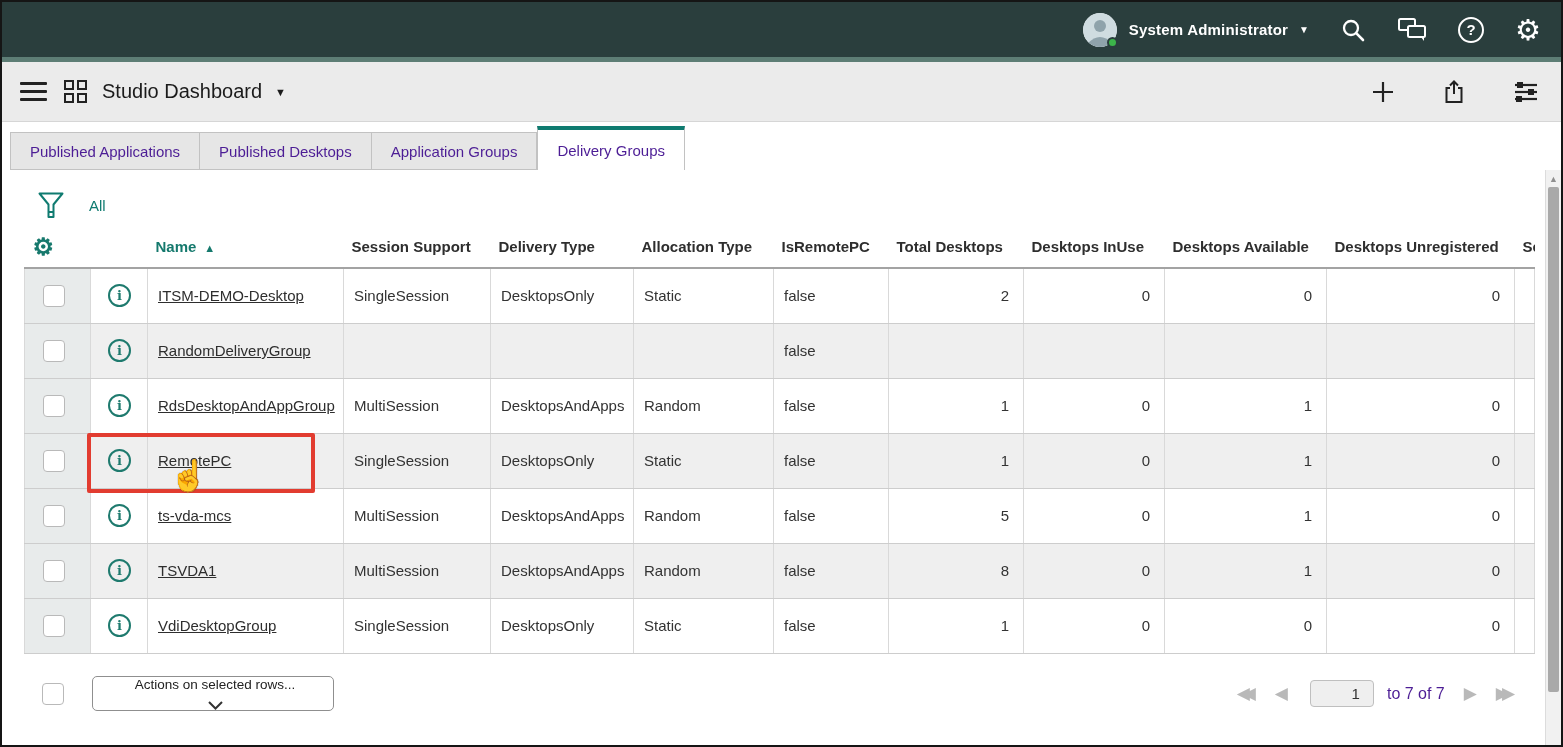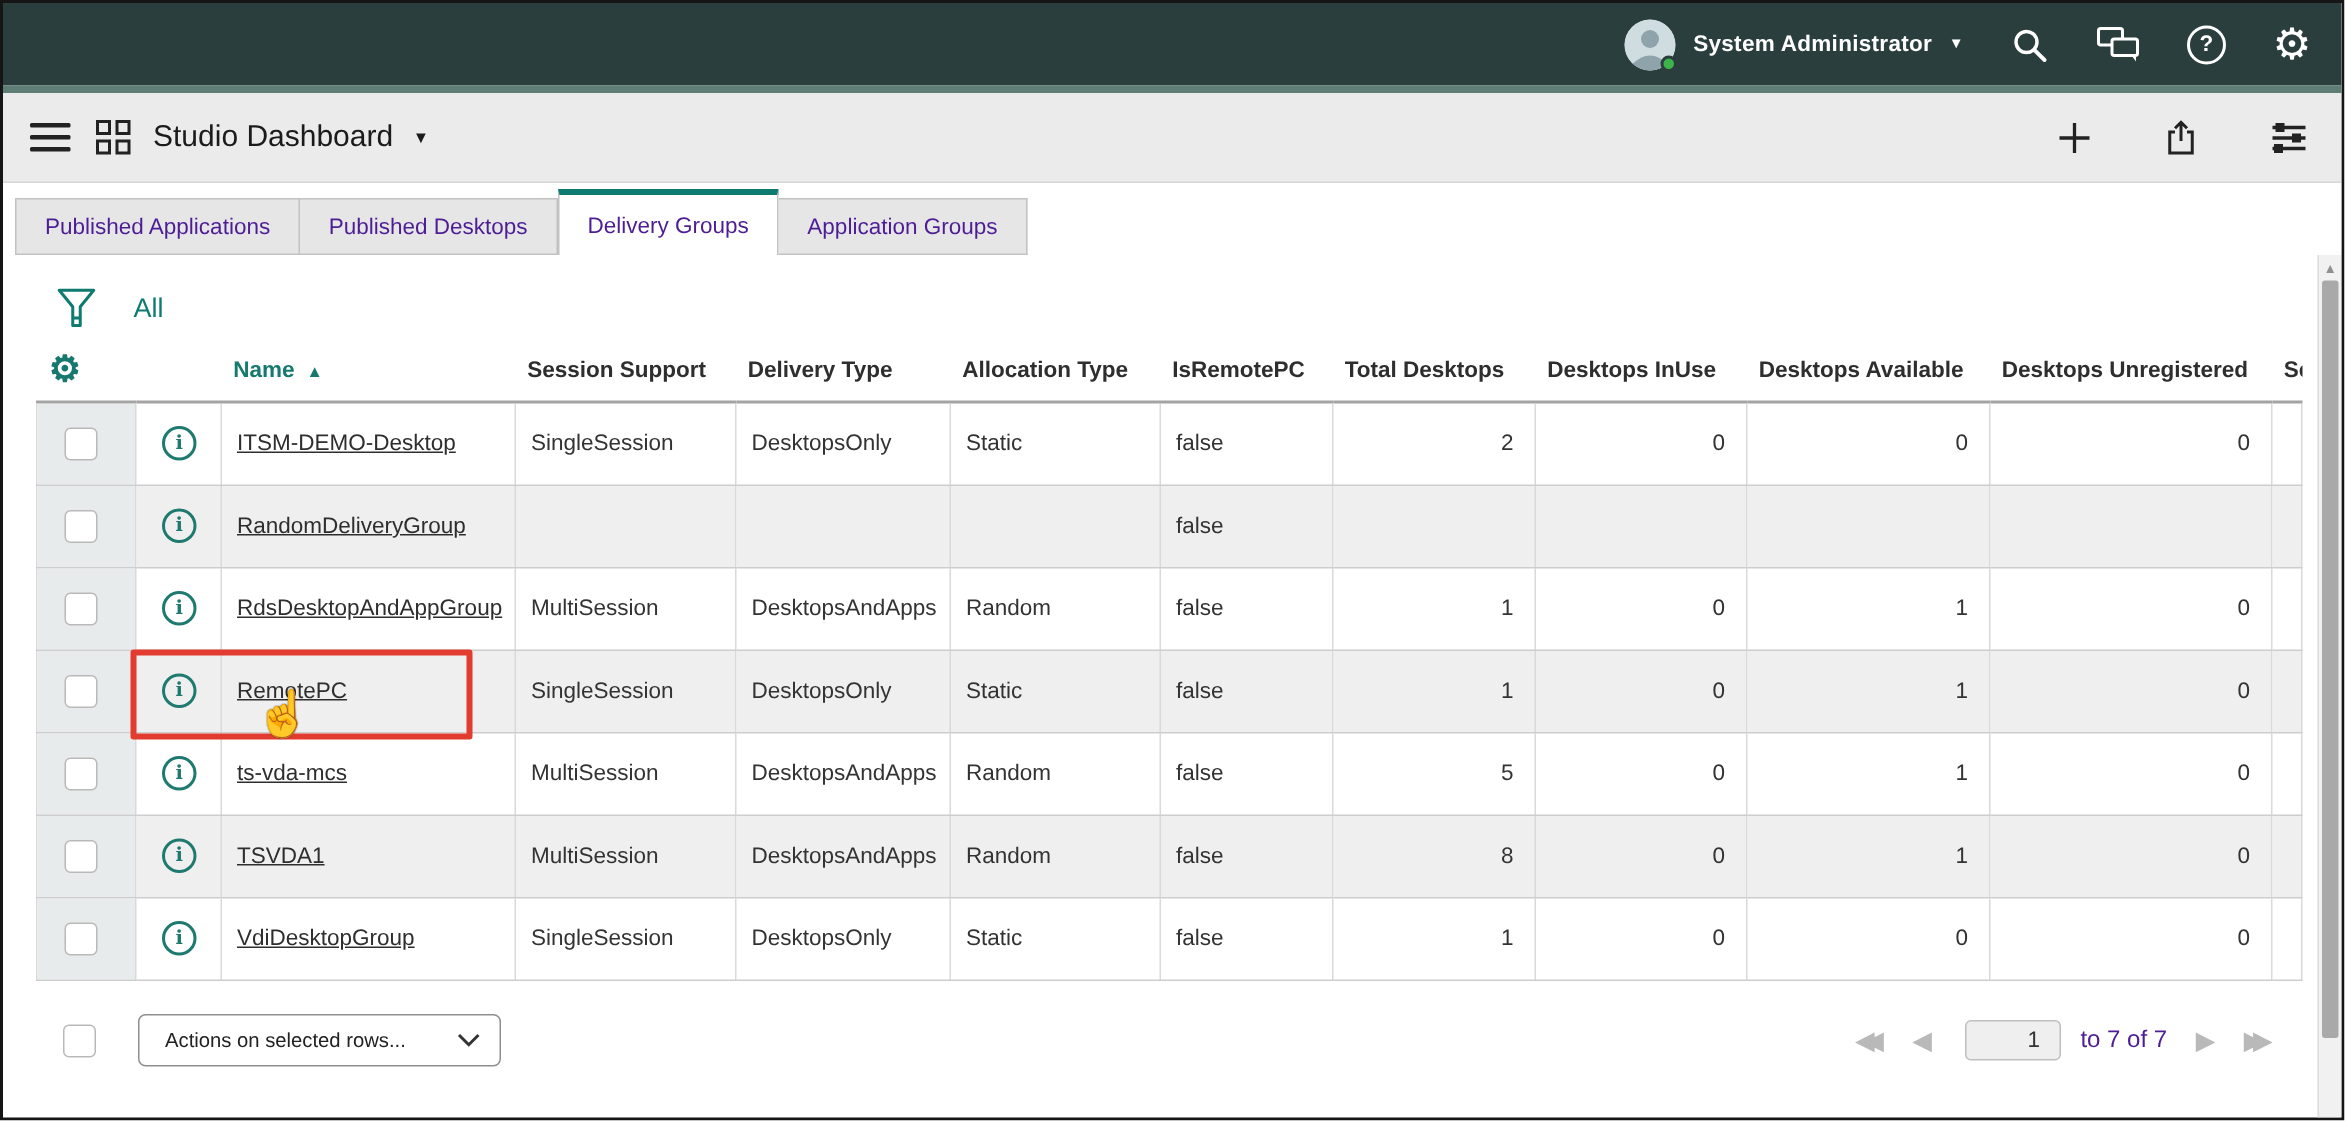--- a/index.html
+++ b/index.html
@@ -34,21 +34,21 @@
 
   
   .tabbar { display:flex; align-items:flex-end; padding:9px 0 0 8px; height:48px; background:#fff; }
   .tab { background:#e6e6e6; border:1px solid #c2c2c2; border-left:none; height:38px; display:flex; align-items:center; padding:0 19px; font-size:15px; color:#4c1d95; cursor:pointer; white-space:nowrap; }
   .tab:first-child { border-left:1px solid #c2c2c2; }
   .tab.active { background:#fff; border-top:4px solid #0f7b70; border-bottom:none; border-left:1px solid #c2c2c2; height:44px; position:relative; z-index:2; }
 
   
   .content { position:relative; padding-left:22px; }
   .filterrow { display:flex; align-items:center; margin:20px 0 6px 14px; height:30px; }
-  .filterlabel { color:#0f7b70; font-size:18px; margin-left:25px; cursor:pointer; }
+  .filterlabel { color:#0f7b70; font-size:15px; margin-left:25px; cursor:pointer; }
 
   .tablezone { position:relative; width:1510px; }
   table { border-collapse:collapse; table-layout:fixed; width:1510px; }
   th { height:42px; vertical-align:middle; text-align:left; font-size:15px; font-weight:700; color:#2e2e2e; padding:0 0 0 8px; background:#fff; white-space:nowrap; overflow:hidden; cursor:pointer; }
   .colgear { font-size:24px; color:#17796d; line-height:24px; }
   .th-name { color:#15796d; }
   .sort { font-size:11px; color:#15796d; margin-left:8px; }
   td { height:55px; font-size:15px; color:#333; padding:0 0 0 10px; border-bottom:1px solid #cdcdcd; border-right:1px solid #d9d9d9; background:#fff; white-space:nowrap; overflow:hidden; }
   tbody tr:first-child td { border-top:2px solid #a3a3a3; }
   tbody tr:nth-child(even) td { background:#efefef; }
@@ -59,21 +59,21 @@
   .infoicon { display:inline-flex; width:23px; height:23px; border:2px solid #1e7a6e; border-radius:50%; align-items:center; justify-content:center; margin-left:7px; vertical-align:middle; cursor:pointer; }
   .ig { color:#1e7a6e; font-size:13px; font-weight:700; font-family:"DejaVu Serif", serif; line-height:1; }
   .namelink { color:#2e2e2e; text-decoration:underline; cursor:pointer; }
 
   .redbox { position:absolute; left:63px; top:207px; width:228px; height:60px; border:4px solid #e23c30; border-radius:2px; pointer-events:none; }
   .handcursor { position:absolute; left:146px; top:232px; font-size:30px; color:#fff; -webkit-text-stroke:1.6px #2b2b2b; text-shadow:0 0 1px #2b2b2b; pointer-events:none; }
 
   
   .footerrow { display:flex; align-items:center; margin-top:22px; padding-right:46px; height:36px; }
   .f-check { margin-left:18px; }
-  .f-select { margin-left:28px; width:242px; height:35px; border:1px solid #8f8f8f; border-radius:5px; background:#fff; display:flex; align-items:center; justify-content:space-between; padding:0 13px 0 17px; font-size:13.5px; color:#222; cursor:pointer; }
+  .f-select { margin-left:28px; width:242px; height:35px; border:1px solid #8f8f8f; border-radius:5px; background:#fff; display:flex; align-items:center; justify-content:space-between; padding:0 13px 0 17px; font-size:13.5px; color:#222; cursor:pointer;flex-direction:column; }
   .pager { margin-left:auto; display:flex; align-items:center; color:#b9b9b9; font-size:17px; }
   .pgbtn { cursor:pointer; margin-left:19px; user-select:none; }
   .pgbtn.dbl { letter-spacing:-7px; padding-right:7px; }
   .pageinput { width:64px; height:27px; background:#efefef; border:1px solid #bfbfbf; border-radius:4px; text-align:right; padding-right:13px; font-size:15px; color:#333; font-family:"Liberation Sans", sans-serif; margin-left:22px; }
   .rangetext { color:#4c1d95; font-size:16px; margin-left:13px; }
 
   
   .vscroll { position:absolute; top:168px; right:0; bottom:0; width:16px; background:#f1f1f1; border-left:1px solid #dcdcdc; }
   .vs-arrow { position:absolute; top:4px; left:0; right:0; text-align:center; font-size:9px; color:#8f8f8f; cursor:pointer; }
   .vs-thumb { position:absolute; top:17px; left:2px; width:11px; height:505px; background:#a9a9a9; border-radius:2px; cursor:pointer; }
@@ -152,22 +152,22 @@
             <line x1="2" y1="19" x2="24" y2="19" stroke="#222" stroke-width="2.2"></line>
             <rect x="3" y="16" width="6" height="6" fill="#222"></rect>
           </svg>
       </span>
     </span>
   </div>
 
   <nav class="tabbar">
     <div class="tab">Published Applications</div>
     <div class="tab">Published Desktops</div>
+    <div class="tab">Application Groups</div>
     <div class="tab active">Delivery Groups</div>
-    <div class="tab">Application Groups</div>
   </nav>
 
   <div class="content">
 
     <div class="filterrow">
       <svg width="26" height="28" viewBox="0 0 26 28" style="cursor:pointer">
         <path d="M1.5 2.5 H24.5 L15.5 13.5 V21 H10.5 V13.5 Z M10.5 21 V26 H15.5 V21" fill="none" stroke="#0f7b70" stroke-width="2" stroke-linejoin="round"></path>
       </svg>
       <span class="filterlabel">All</span>
     </div>

